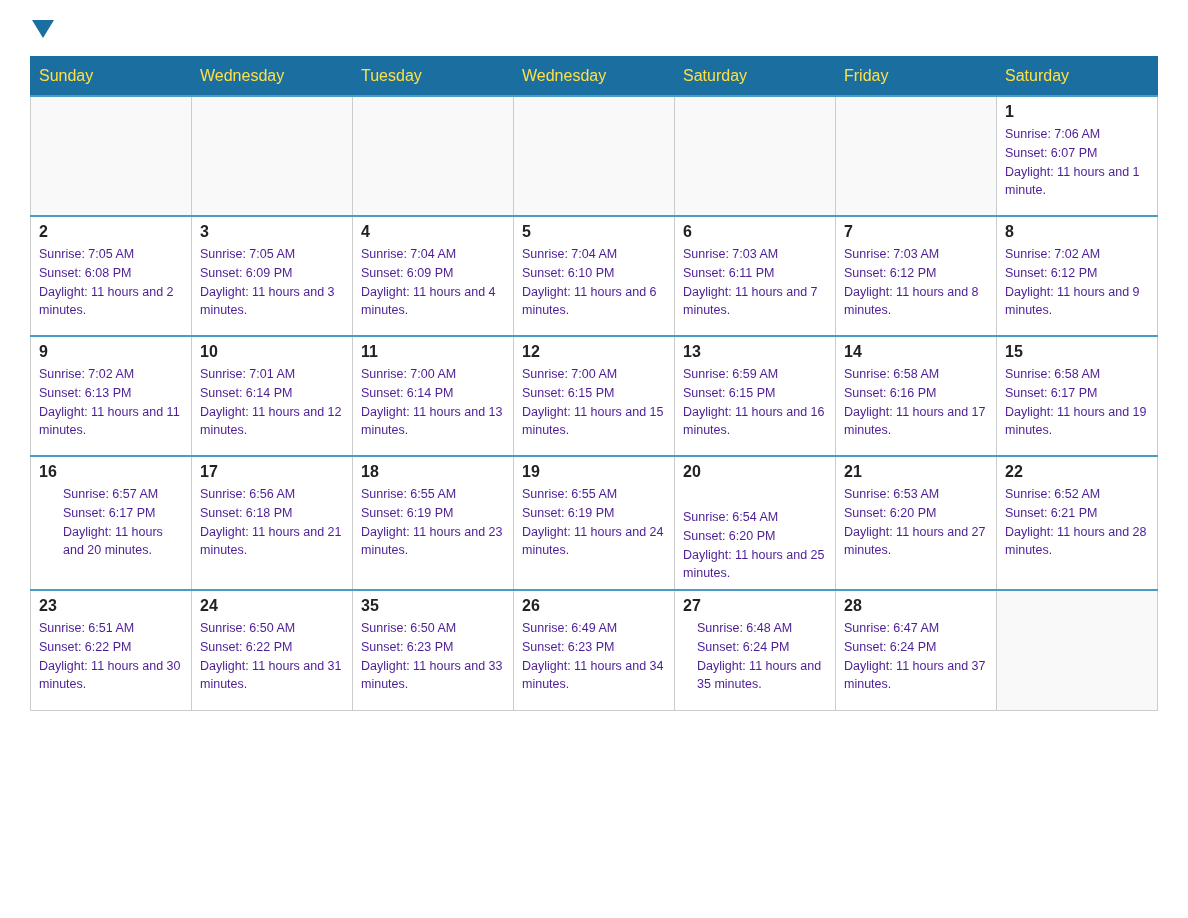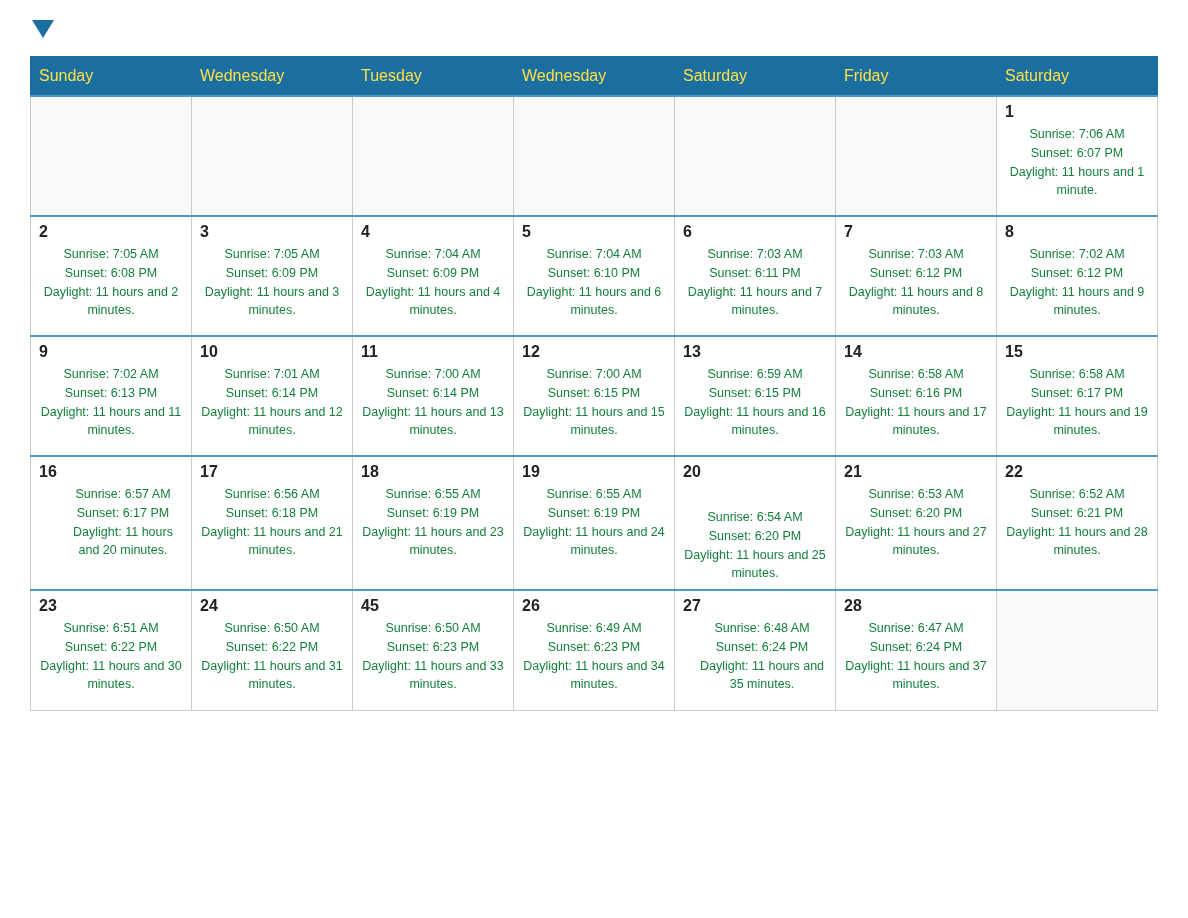--- a/index.html
+++ b/index.html
@@ -77,22 +77,21 @@
     }
     .day-number {
       font-size: 16px;
       font-weight: bold;
       margin-bottom: 4px;
       display: block;
     }
     .day-info {
       font-size: 12.5px;
       line-height: 1.5;
-      color: #15803d;
-      text-align: center;
+      color: #4c1d95;
     }
     .calendar tbody tr td {
       border-top: 2px solid #4a9cc7;
     }
     
     .calendar tbody tr:first-child td {
       border-top: 2px solid #4a9cc7;
     }
   </style>
 </head>
@@ -282,21 +281,21 @@
 Sunset: 6:22 PM
 Daylight: 11 hours and 30 minutes.</div>
         </td>
         <td>
           <span class="day-number">24</span>
           <div class="day-info" style="white-space: pre-line;">Sunrise: 6:50 AM
 Sunset: 6:22 PM
 Daylight: 11 hours and 31 minutes.</div>
         </td>
         <td>
-          <span class="day-number">45</span>
+          <span class="day-number">35</span>
           <div class="day-info" style="white-space: pre-line;">Sunrise: 6:50 AM
 Sunset: 6:23 PM
 Daylight: 11 hours and 33 minutes.</div>
         </td>
         <td>
           <span class="day-number">26</span>
           <div class="day-info" style="white-space: pre-line;">Sunrise: 6:49 AM
 Sunset: 6:23 PM
 Daylight: 11 hours and 34 minutes.</div>
         </td>

